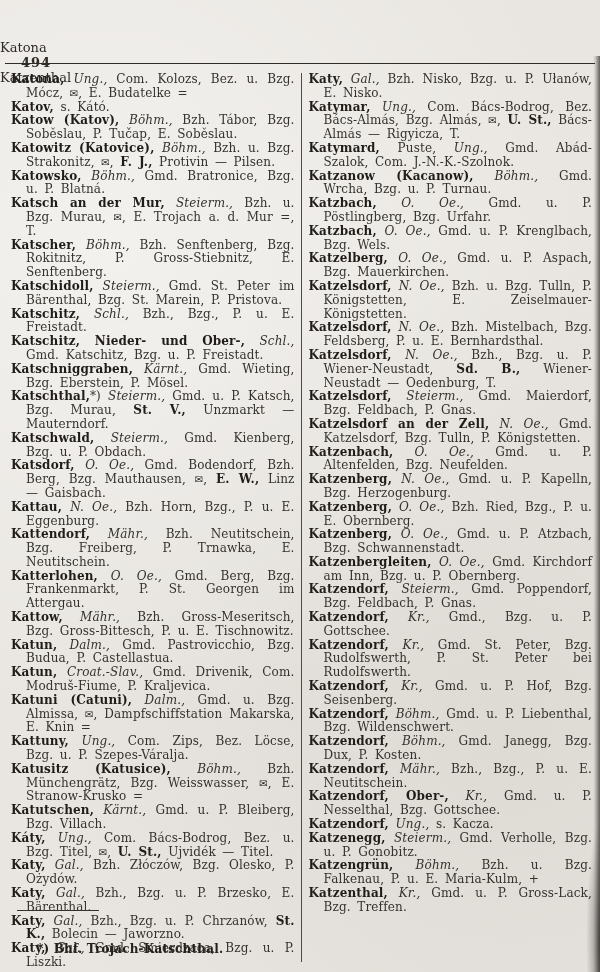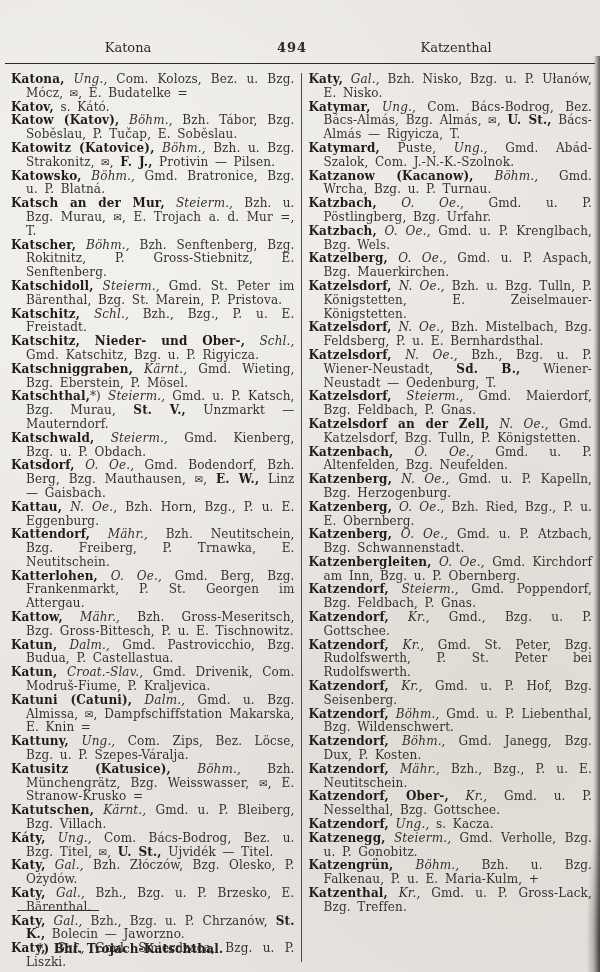--- a/index.html
+++ b/index.html
@@ -5,21 +5,21 @@
   html,body{margin:0;padding:0;}
   body{
     width:600px;height:972px;position:relative;overflow:hidden;
     background:#e9e6e1;
     background-image:
       radial-gradient(circle at 18% 25%, rgba(255,255,255,0.45), transparent 55%),
       radial-gradient(circle at 85% 75%, rgba(120,112,100,0.10), transparent 55%);
     font-family:"DejaVu Serif","Liberation Serif",serif;
     color:#35322d;
   }
-  .header{position:absolute;top:40px;left:0;right:16px;display:flex;align-items:baseline;font-size:13px;color:#2e2b27;}
+  .header{position:absolute;top:40px;left:0;right:16px;display:flex;align-items:baseline;font-size:13px;color:#2e2b27;flex-direction:column;}
   .h-left{flex:1;text-align:center;}
   .h-num{width:72px;text-align:center;font-weight:bold;letter-spacing:1px;}
   .h-right{flex:1;text-align:center;}
   .header-rule{position:absolute;top:63px;left:5px;right:5px;border-top:1.5px solid #2f2c28;}
   .columns{position:absolute;top:73px;left:11px;right:8px;bottom:10px;display:flex;}
   .col{flex:1;min-width:0;}
   .col-left{padding-right:6px;}
   .col-right{padding-left:7px;}
   .col-divider{width:1px;background:#4e4a44;}
   .entry{
@@ -52,21 +52,21 @@
   <div class="col col-left" id="col-left">
       <p class="entry"><span class="b">Katona,</span><span> </span><span class="i">Ung.,</span><span> Com. Kolozs, Bez. u. Bzg. Mócz, </span><span class="icon">✉</span><span>, E. Budatelke =</span></p>
       <p class="entry"><span class="b">Katov,</span><span> s. Kátó.</span></p>
       <p class="entry"><span class="b">Katow (Katov),</span><span> </span><span class="i">Böhm.,</span><span> Bzh. Tábor, Bzg. Soběslau, P. Tučap, E. Soběslau.</span></p>
       <p class="entry"><span class="b">Katowitz (Katovice),</span><span> </span><span class="i">Böhm.,</span><span> Bzh. u. Bzg. Strakonitz, </span><span class="icon">✉</span><span>, </span><span class="b">F. J.,</span><span> Protivin — Pilsen.</span></p>
       <p class="entry"><span class="b">Katowsko,</span><span> </span><span class="i">Böhm.,</span><span> Gmd. Bratronice, Bzg. u. P. Blatná.</span></p>
       <p class="entry"><span class="b">Katsch an der Mur,</span><span> </span><span class="i">Steierm.,</span><span> Bzh. u. Bzg. Murau, </span><span class="icon">✉</span><span>, E. Trojach a. d. Mur =, T.</span></p>
       <p class="entry"><span class="b">Katscher,</span><span> </span><span class="i">Böhm.,</span><span> Bzh. Senftenberg, Bzg. Rokitnitz, P. Gross-Stiebnitz, E. Senftenberg.</span></p>
       <p class="entry"><span class="b">Katschidoll,</span><span> </span><span class="i">Steierm.,</span><span> Gmd. St. Peter im Bärenthal, Bzg. St. Marein, P. Pristova.</span></p>
       <p class="entry"><span class="b">Katschitz,</span><span> </span><span class="i">Schl.,</span><span> Bzh., Bzg., P. u. E. Freistadt.</span></p>
-      <p class="entry"><span class="b">Katschitz, Nieder- und Ober-,</span><span> </span><span class="i">Schl.,</span><span> Gmd. Katschitz, Bzg. u. P. Rigyicza.</span></p>
+      <p class="entry"><span class="b">Katschitz, Nieder- und Ober-,</span><span> </span><span class="i">Schl.,</span><span> Gmd. Katschitz, Bzg. u. P. Freistadt.</span></p>
       <p class="entry"><span class="b">Katschniggraben,</span><span> </span><span class="i">Kärnt.,</span><span> Gmd. Wieting, Bzg. Eberstein, P. Mösel.</span></p>
       <p class="entry"><span class="b">Katschthal,</span><span>*) </span><span class="i">Steierm.,</span><span> Gmd. u. P. Katsch, Bzg. Murau, </span><span class="b">St. V.,</span><span> Unzmarkt — Mauterndorf.</span></p>
       <p class="entry"><span class="b">Katschwald,</span><span> </span><span class="i">Steierm.,</span><span> Gmd. Kienberg, Bzg. u. P. Obdach.</span></p>
       <p class="entry"><span class="b">Katsdorf,</span><span> </span><span class="i">O. Oe.,</span><span> Gmd. Bodendorf, Bzh. Berg, Bzg. Mauthausen, </span><span class="icon">✉</span><span>, </span><span class="b">E. W.,</span><span> Linz — Gaisbach.</span></p>
       <p class="entry"><span class="b">Kattau,</span><span> </span><span class="i">N. Oe.,</span><span> Bzh. Horn, Bzg., P. u. E. Eggenburg.</span></p>
       <p class="entry"><span class="b">Kattendorf,</span><span> </span><span class="i">Mähr.,</span><span> Bzh. Neutitschein, Bzg. Freiberg, P. Trnawka, E. Neutitschein.</span></p>
       <p class="entry"><span class="b">Katterlohen,</span><span> </span><span class="i">O. Oe.,</span><span> Gmd. Berg, Bzg. Frankenmarkt, P. St. Georgen im Attergau.</span></p>
       <p class="entry"><span class="b">Kattow,</span><span> </span><span class="i">Mähr.,</span><span> Bzh. Gross-Meseritsch, Bzg. Gross-Bittesch, P. u. E. Tischnowitz.</span></p>
       <p class="entry"><span class="b">Katun,</span><span> </span><span class="i">Dalm.,</span><span> Gmd. Pastrovicchio, Bzg. Budua, P. Castellastua.</span></p>
       <p class="entry"><span class="b">Katun,</span><span> </span><span class="i">Croat.-Slav.,</span><span> Gmd. Drivenik, Com. Modruš-Fiume, P. Kraljevica.</span></p>

